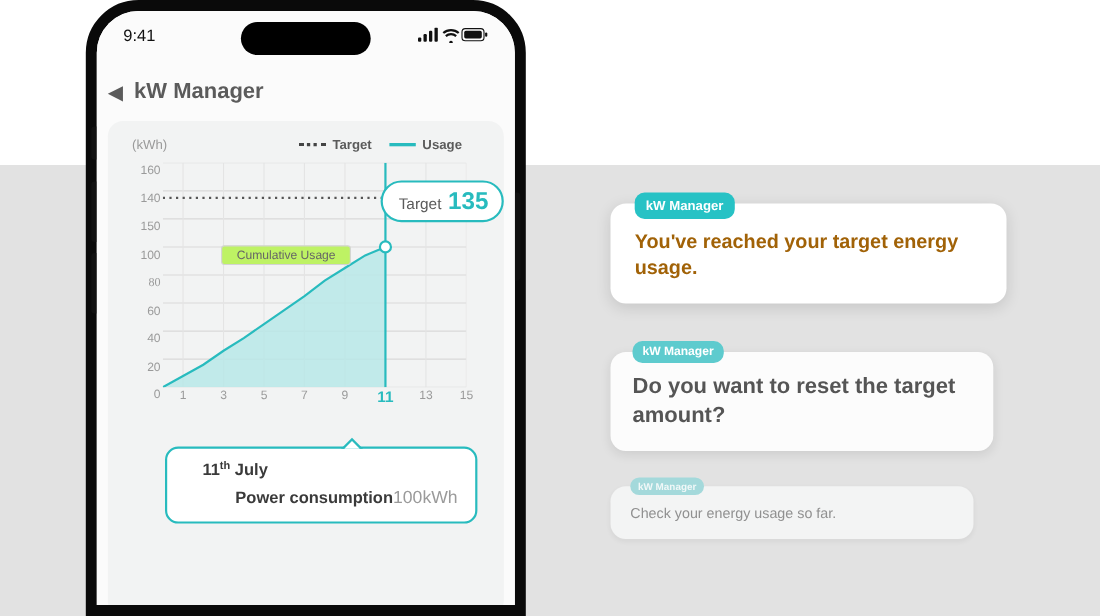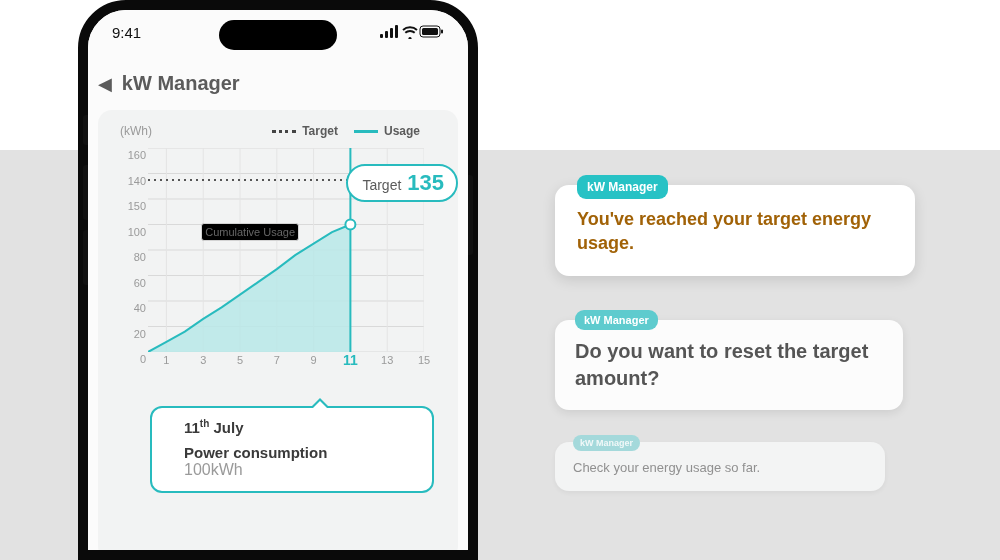--- a/index.html
+++ b/index.html
@@ -74,22 +74,22 @@
 .tick-y { position: absolute; right: 0; font-size: 11px; color: #9a9a9a; transform: translateY(50%); }
 
 .area-path { fill: #b9e7e8; fill-opacity: 0.85; stroke: none; }
 .line-path { fill: none; stroke: #28bbbe; stroke-width: 2; }
 .target-line { stroke: #555; stroke-width: 2; stroke-dasharray: 2 4; }
 .current-vline { stroke: #28bbbe; stroke-width: 2; }
 .marker-pt { fill: #fff; stroke: #28bbbe; stroke-width: 2; }
 
 .cum-label {
   position: absolute; font-size: 11px; color: #666;
-  background: #000000; border: 1px solid #d3d3d3; border-radius: 3px;
-  padding: 2px 3px;
+  background: #bef264; border: 1px solid #d3d3d3; border-radius: 3px;
+  padding: 2px 13px;
 }
 
 
 .target-pill {
   position: absolute;
   display: flex; align-items: baseline; gap: 6px;
   background: #fff; border: 2px solid #28bbbe; border-radius: 22px;
   padding: 4px 12px 4px 14px;
 }
 .target-pill .tlabel { font-size: 14px; color: #5b5b5b; font-weight: 500; }
@@ -107,21 +107,21 @@
   width: 0; height: 0; border-left: 10px solid transparent; border-right: 10px solid transparent;
   border-bottom: 10px solid #28bbbe;
 }
 .info-card::after {
   content: ""; position: absolute; top: -7px; left: 161px;
   width: 0; height: 0; border-left: 7px solid transparent; border-right: 7px solid transparent;
   border-bottom: 7px solid #fff;
 }
 .info-date { font-size: 15px; color: #3a3a3a; font-weight: 600; margin-bottom: 8px; }
 .info-date sup { font-size: 10px; }
-.info-row { display: flex; justify-content: flex-end; align-items: baseline; flex-direction: column; }
+.info-row { display: flex; justify-content: flex-end; align-items: baseline; }
 .info-label { font-size: 15px; color: #3a3a3a; font-weight: 600; }
 .info-value { font-size: 16px; color: #9a9a9a; font-weight: 500; }
 
 
 .notif {
   position: absolute;
   width: 360px;
   background: #fff;
   border-radius: 14px;
   box-shadow: 0 4px 14px rgba(0,0,0,.12);
@@ -233,21 +233,21 @@
               <path d="M0 204 L18.4 193.8 L36.8 183.6 L55.2 170.85 L73.6 159.375 L92 146.625 L110.4 133.875 L128.8 121.125 L147.2 107.10000000000001 L165.6 95.625 L184 84.14999999999999 L202.39999999999998 76.5 " class="line-path"></path>
               <line x1="0" x2="276" y1="31.875" y2="31.875" class="target-line"></line>
               <line x1="202.39999999999998" x2="202.39999999999998" y1="0" y2="204" class="current-vline"></line>
               <circle cx="202.39999999999998" cy="76.5" r="5" class="marker-pt"></circle>
             </svg>
           <div class="axis-y" id="axis-y">
               <div class="tick-y" style="bottom: -7px;">0</div>
               <div class="tick-y" style="bottom: 18.5px;">20</div>
               <div class="tick-y" style="bottom: 44px;">40</div>
               <div class="tick-y" style="bottom: 69.5px;">60</div>
-              <div class="tick-y" style="bottom: 95px;">80</div>
+              <div class="tick-y" style="bottom: 95px; font-family: Liberation Serif, serif;">80</div>
               <div class="tick-y" style="bottom: 120.5px;">100</div>
               <div class="tick-y" style="bottom: 146px;">150</div>
               <div class="tick-y" style="bottom: 171.5px;">140</div>
               <div class="tick-y" style="bottom: 197px;">160</div>
             </div>
           <div class="axis-x" id="axis-x">
               <div class="tick-x" style="left: 18.4px;">1</div>
               <div class="tick-x" style="left: 55.2px;">3</div>
               <div class="tick-x" style="left: 92px;">5</div>
               <div class="tick-x" style="left: 128.8px;">7</div>

